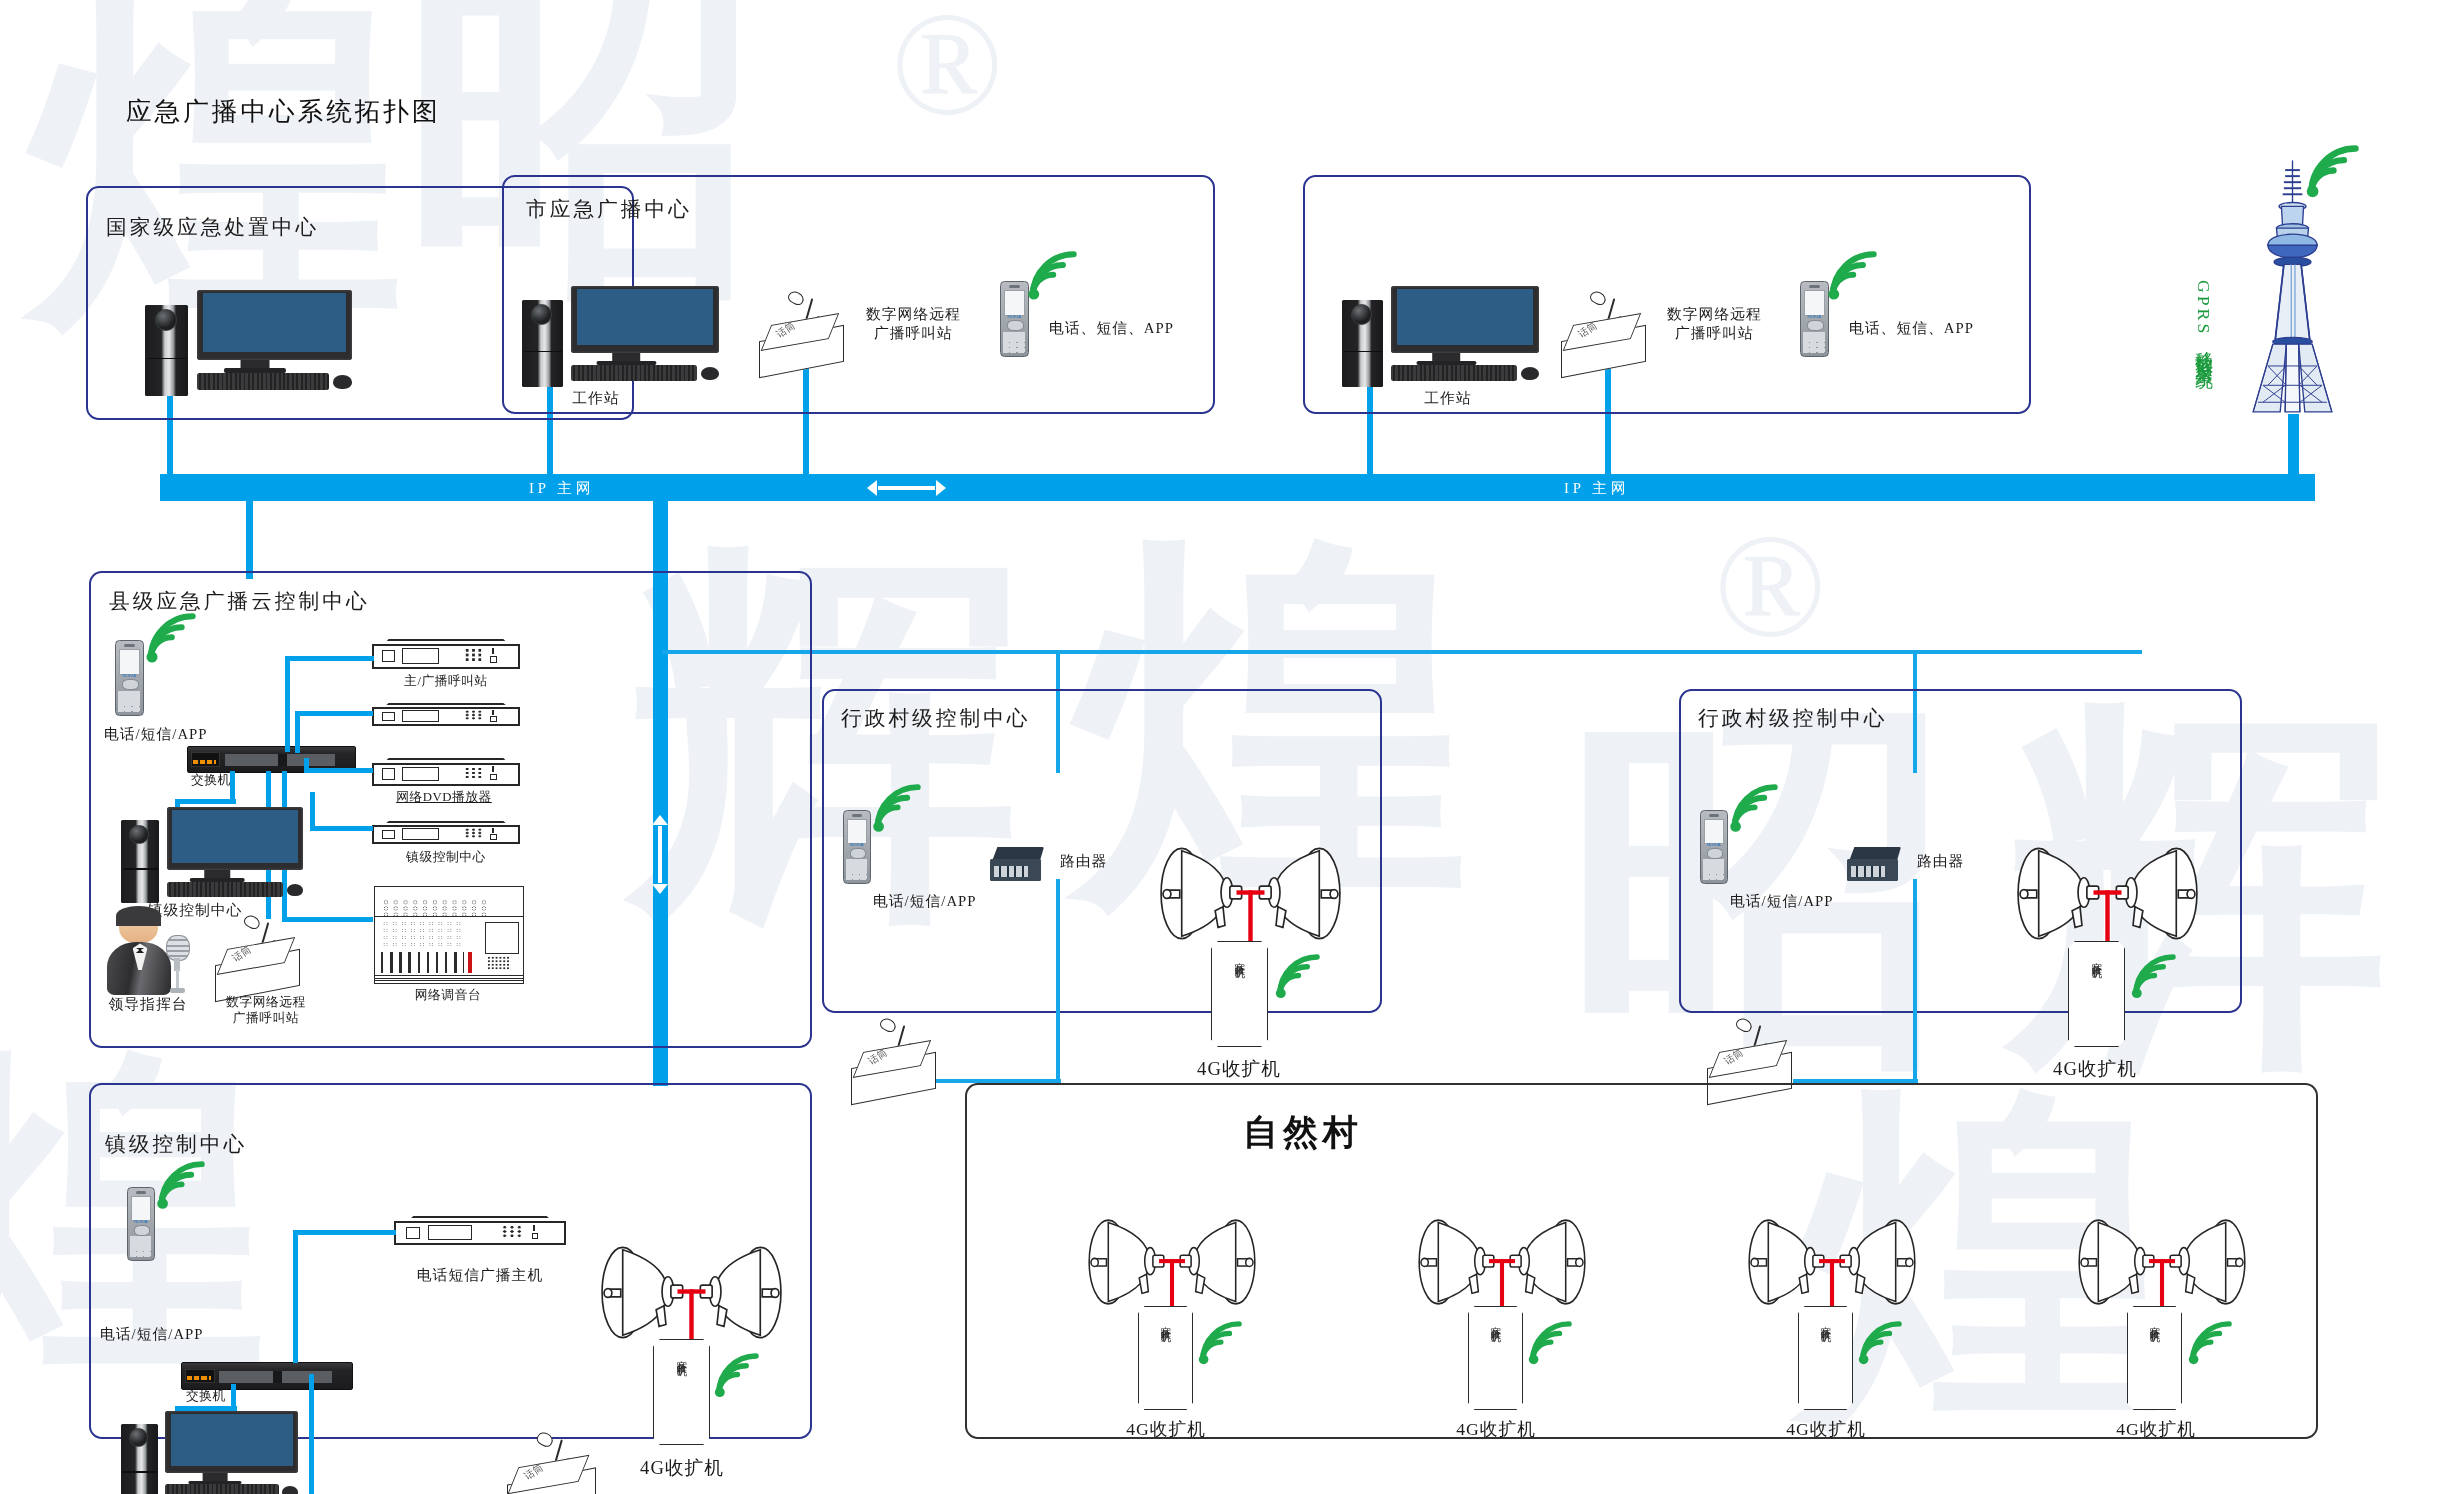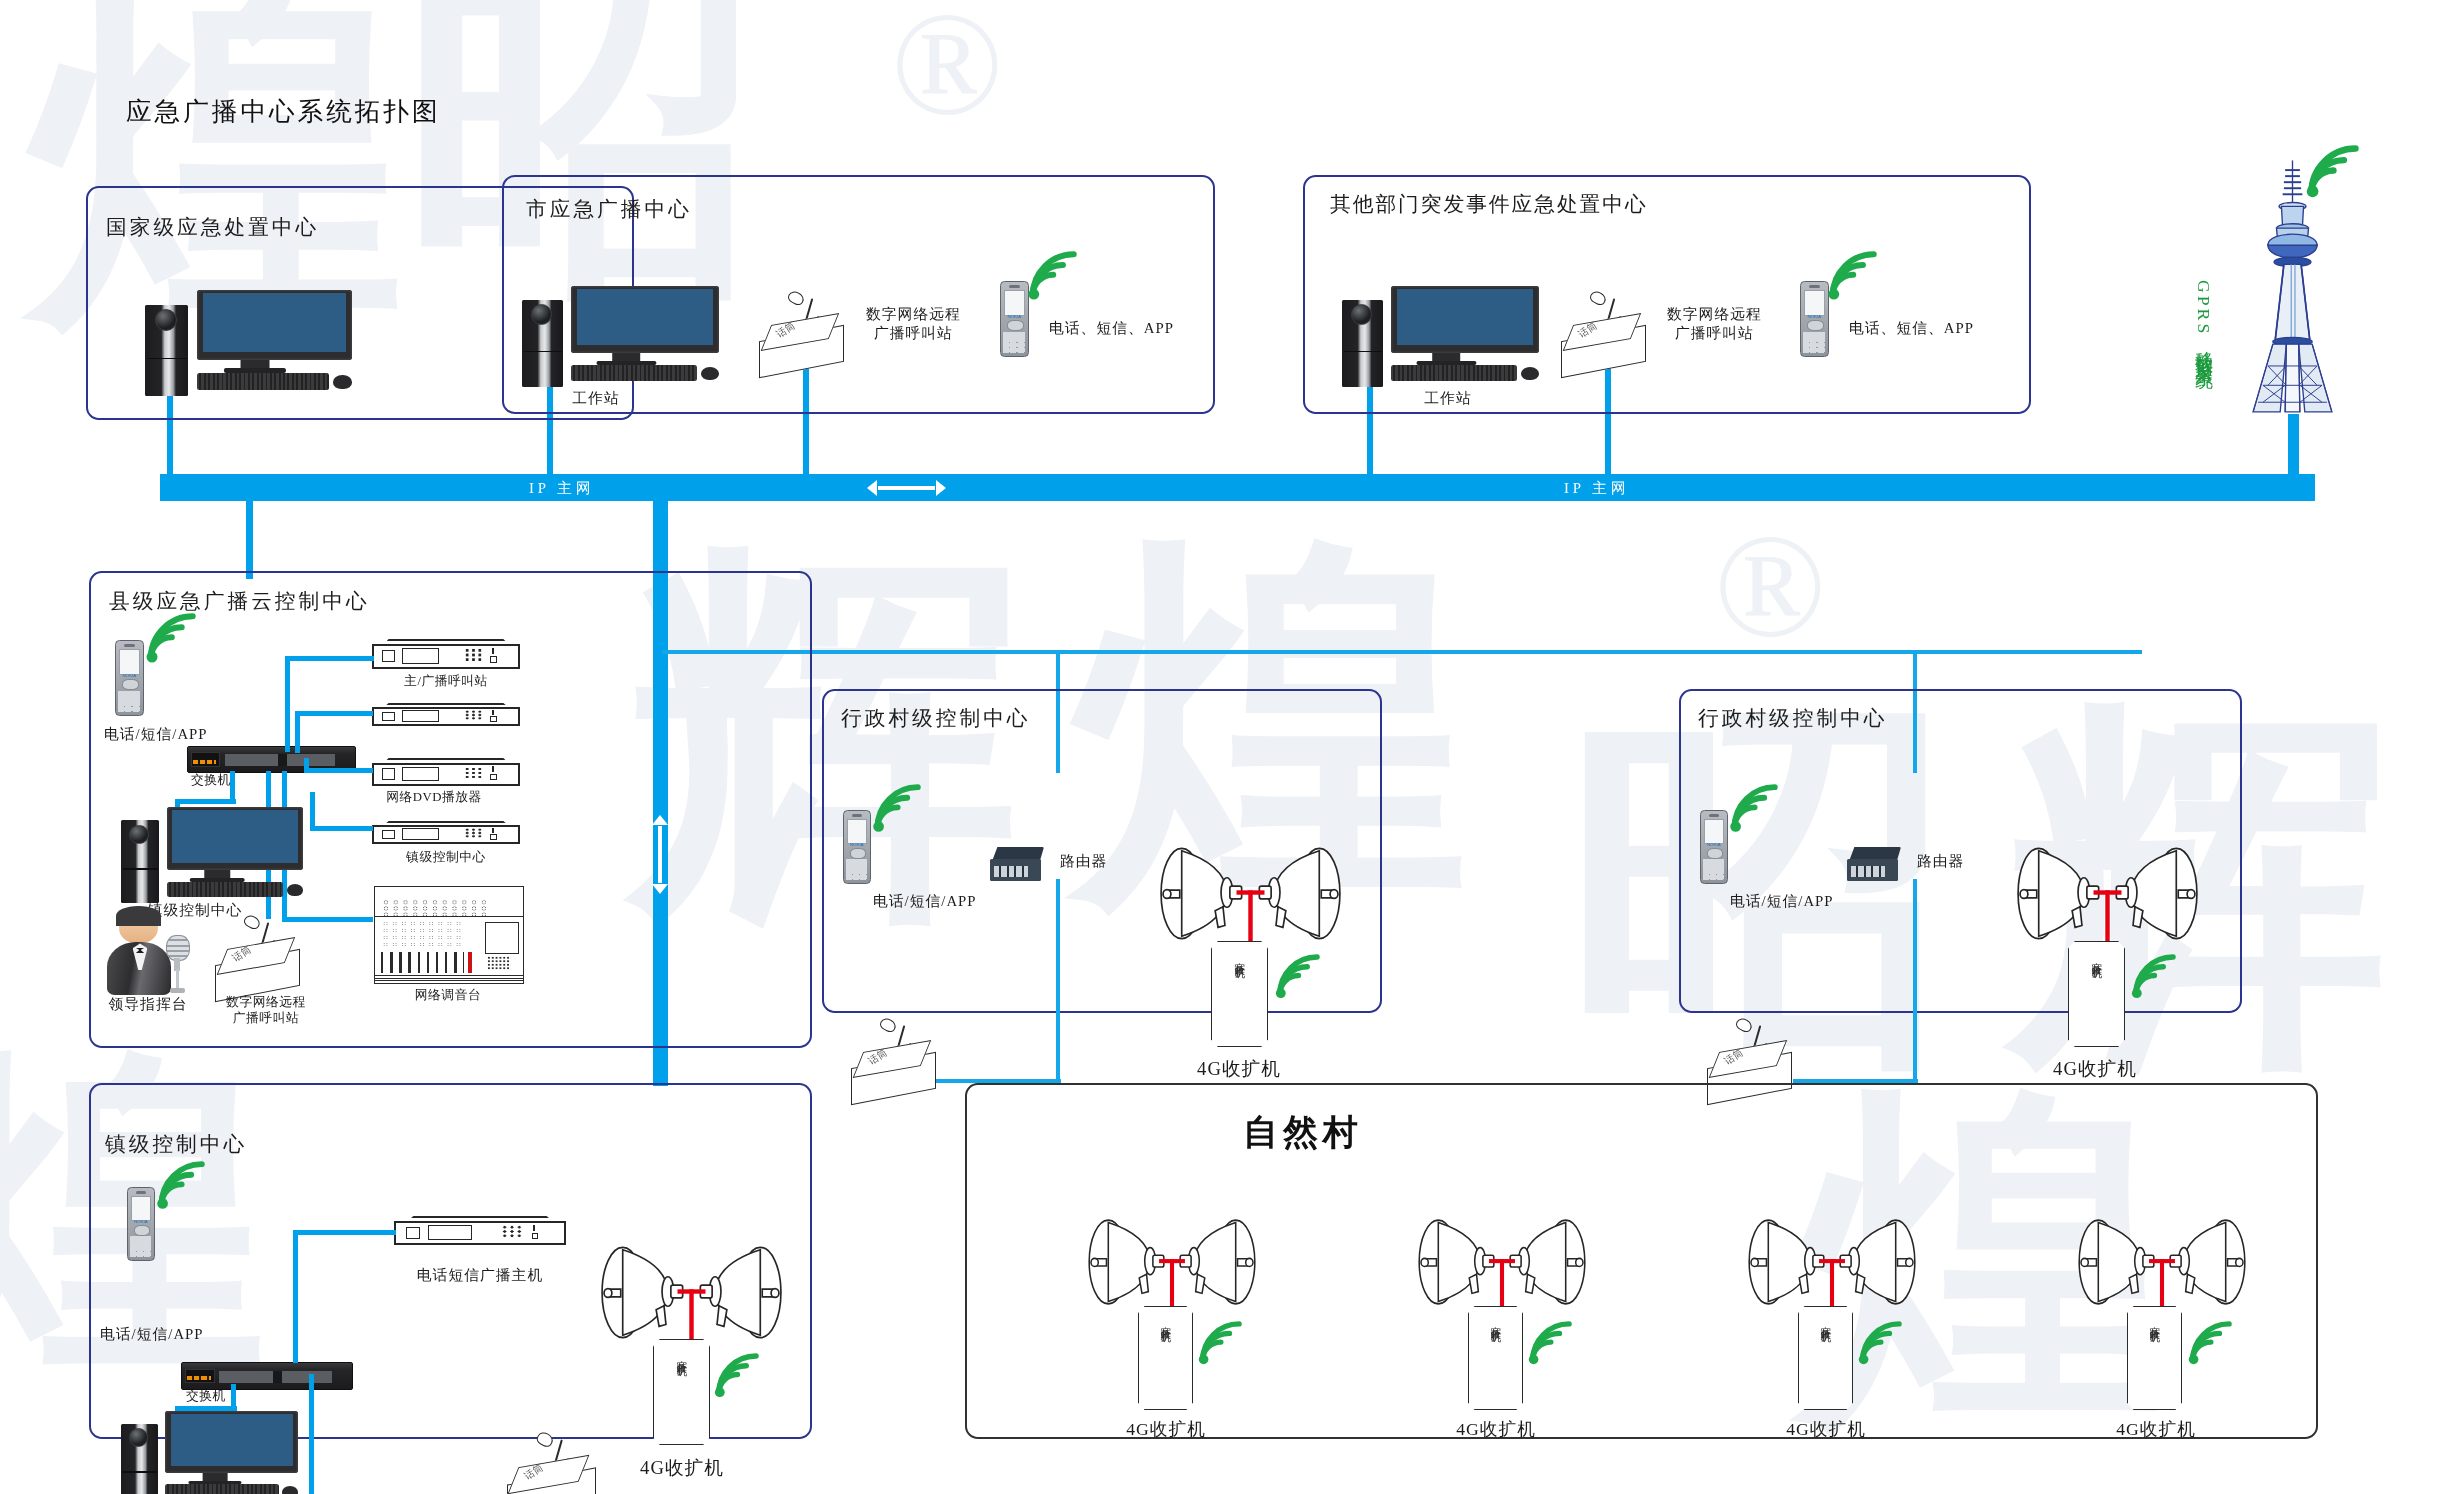--- a/index.html
+++ b/index.html
@@ -282,21 +282,20 @@
           <path d="M18 82 A 38 38 0 0 1 56 44" transform="translate(0,0)"></path>
       <path d="M18 82 A 76 76 0 0 1 94 6"></path>
         </g>
       <circle cx="20" cy="80" r="10" fill="#1faa4c"></circle>
       </svg>
   </div>
   <div class="lbl" style="left:1049px;top:319px;">电话、短信、APP</div>
 
   <div class="panel" style="left:1303px;top:175px;width:724px;height:235px;"></div>
   <div class="panel-title two-line" style="left:1330px;top:188px;">
-    <div>其他部门突发事件应急处置中心</div>
   </div>
 
   <div class="pc" style="left:1342px;top:286px;width:197px;height:101px;">
     <div class="tower">
         <div class="knob"></div>
         <div class="seam"></div>
       </div>
     <div class="mon-bezel">
         <div class="mon-screen"></div>
       </div>
@@ -452,21 +451,21 @@
 
   <div class="rack" style="left:372px;top:758px;width:148px;height:27.6px;">
     <div class="lid"></div>
       <div class="shell"></div>
       <div class="sq"></div>
       <div class="win"></div>
       <div class="dots"></div>
       <div class="bar"></div>
       <div class="bar2"></div>
   </div>
-  <div class="lbl sm c" style="left:434px;top:789px;">网络DVD播放器</div>
+  <div class="lbl sm c" style="left:444px;top:789px;text-decoration:underline;">网络DVD播放器</div>
 
   <div class="rack" style="left:372px;top:821px;width:148px;height:22.7px;">
     <div class="lid"></div>
       <div class="shell"></div>
       <div class="sq"></div>
       <div class="win"></div>
       <div class="dots"></div>
       <div class="bar"></div>
       <div class="bar2"></div>
   </div>

